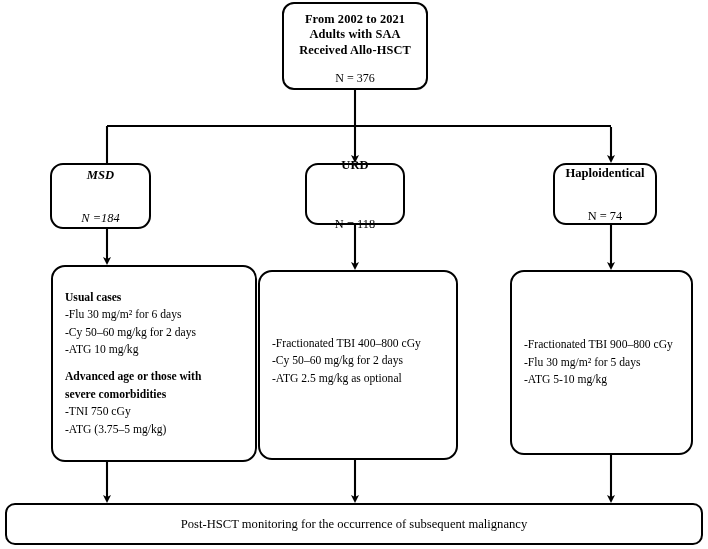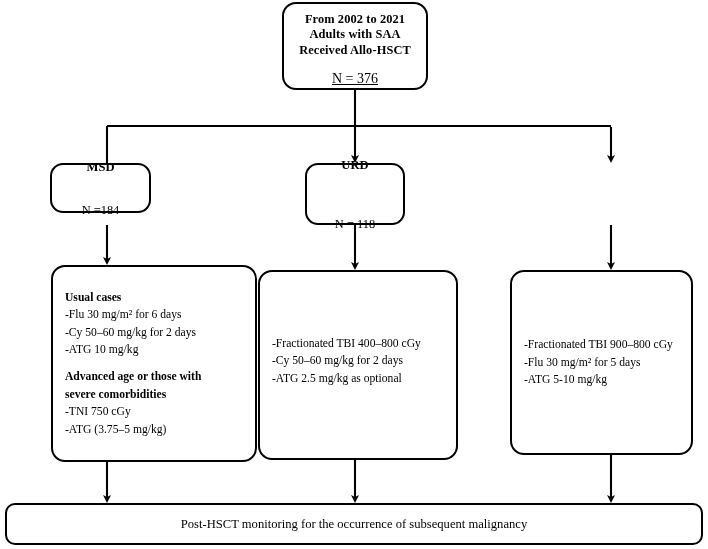--- a/index.html
+++ b/index.html
@@ -8,40 +8,40 @@
        font-family:"Liberation Serif","DejaVu Serif",serif;color:#000;}
   #canvas{position:relative;width:708px;height:549px;background:#fff;}
   svg#wires{position:absolute;left:0;top:0;width:708px;height:549px;pointer-events:none;}
 
   .box{position:absolute;box-sizing:border-box;background:#fff;
        border:2.2px solid #000;border-radius:14px;}
   .box.small{border-radius:13px;}
   .box.bar{border-radius:10px;}
 
   .ctr{display:flex;flex-direction:column;align-items:center;justify-content:center;
-       text-align:center;}
+       text-align:center;border-radius:12px;}
   .lft{display:flex;flex-direction:column;justify-content:center;text-align:left;}
 
   .tline{font-weight:bold;font-size:12.4px;line-height:15.6px;letter-spacing:.1px;}
-  .nline{font-size:14px;line-height:15px;text-decoration:underline;}
+  .nline{font-size:12px;line-height:15px;}
   .hdr{font-weight:bold;font-size:12.6px;line-height:16px;}
   .nsub{font-size:12.4px;line-height:15px;}
 
   .dtl{font-size:11.6px;line-height:17.6px;white-space:nowrap;}
   .dtl.b{font-weight:bold;}
   .gap{height:9px;}
 
   .bartxt{font-weight:normal;font-size:12.6px;}
 
   
   #top-box{left:282px;top:2px;width:146px;height:88px;padding-top:6px;}
   #top-box .nline{margin-top:13px;}
 
   
-  #msd-box{left:50px;top:163px;width:101px;height:50px;}
+  #msd-box{left:50px;top:163px;width:101px;height:66px;font-style:italic;}
   #urd-box{left:305px;top:163px;width:100px;height:62px;gap:16px;}
   #hap-box{left:553px;top:163px;width:104px;height:62px;}
   .branch .nsub{margin-top:28px;}
 
   
   #msd-detail{left:6px;top:265px;width:206px;height:197px;padding:0 0 0 12px;margin-left:45px;}
   #urd-detail{left:258px;top:270px;width:200px;height:190px;padding:0 0 8px 12px;}
   #hap-detail{left:510px;top:270px;width:183px;height:185px;padding:0 0 0 12px;}
 
   
@@ -91,20 +91,24 @@
   <div class="box small ctr branch" id="msd-box">
     <div class="hdr">MSD</div>
     <div class="nsub">N =184</div>
   </div>
 
   <div class="box small ctr branch" id="urd-box">
     <div class="hdr">URD</div>
     <div class="nsub">N = 118</div>
   </div>
 
+  <div class="box small ctr branch" id="hap-box">
+    <div class="hdr">Haploidentical</div>
+    <div class="nsub">N = 74</div>
+  </div>
 
   <div class="box lft" id="msd-detail">
     <div class="dtl b">Usual cases</div>
     <div class="dtl">-Flu 30 mg/m² for 6 days</div>
     <div class="dtl">-Cy 50–60 mg/kg for 2 days</div>
     <div class="dtl">-ATG 10 mg/kg</div>
     <div class="gap"></div>
     <div class="dtl b">Advanced age or those with</div>
     <div class="dtl b">severe comorbidities</div>
     <div class="dtl">-TNI 750 cGy</div>

